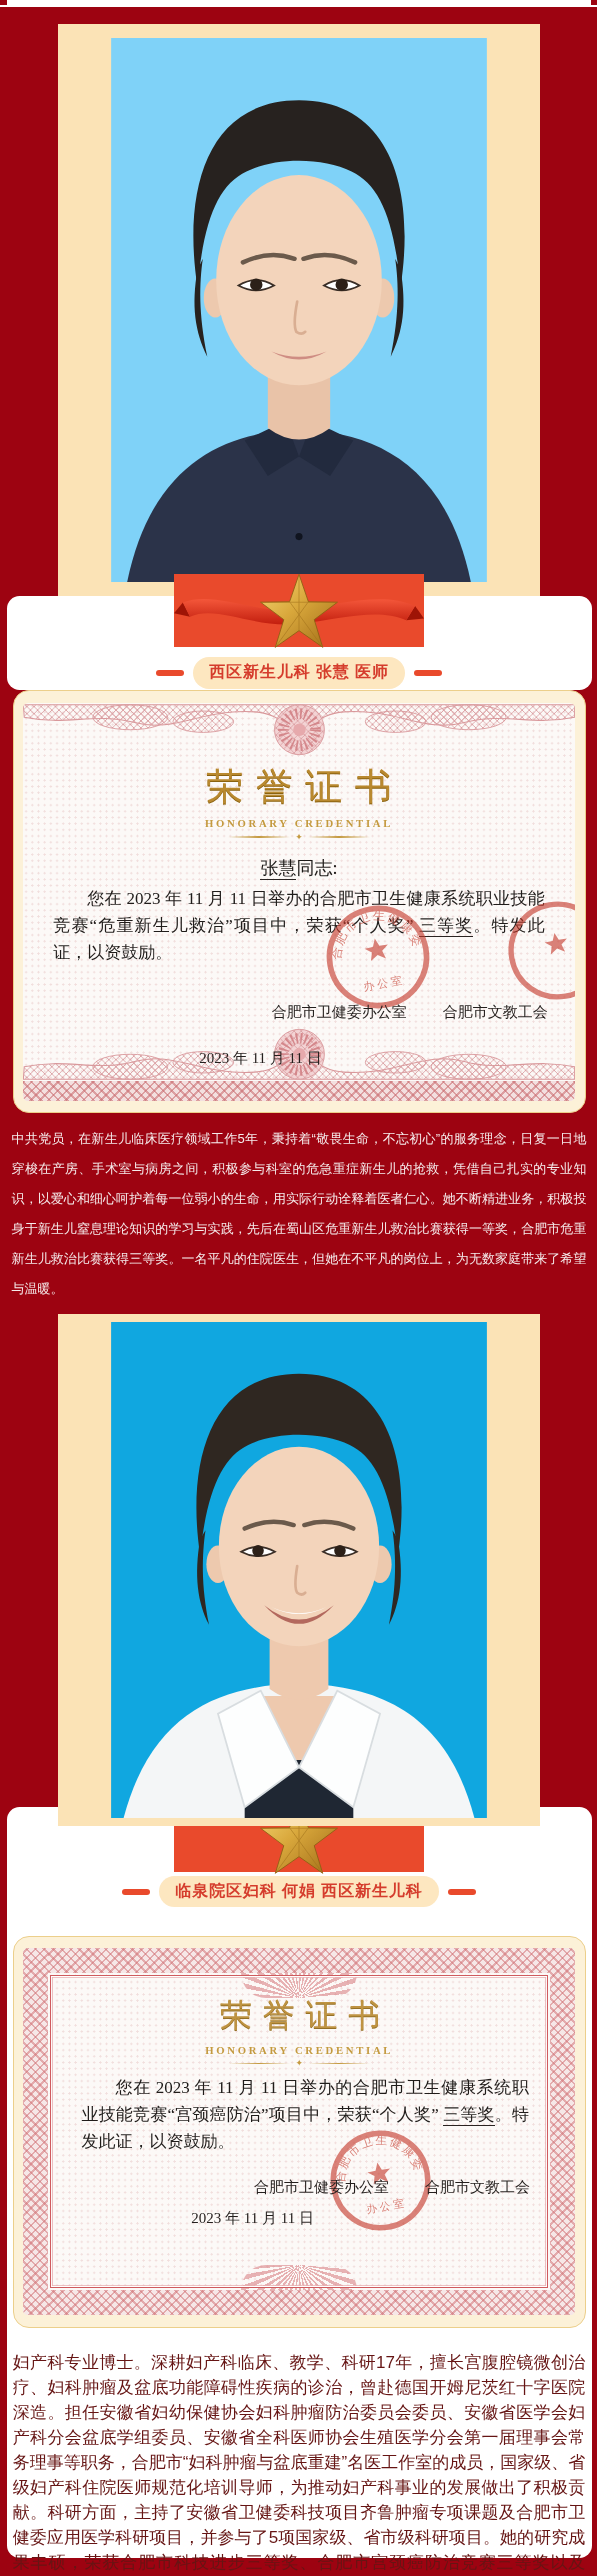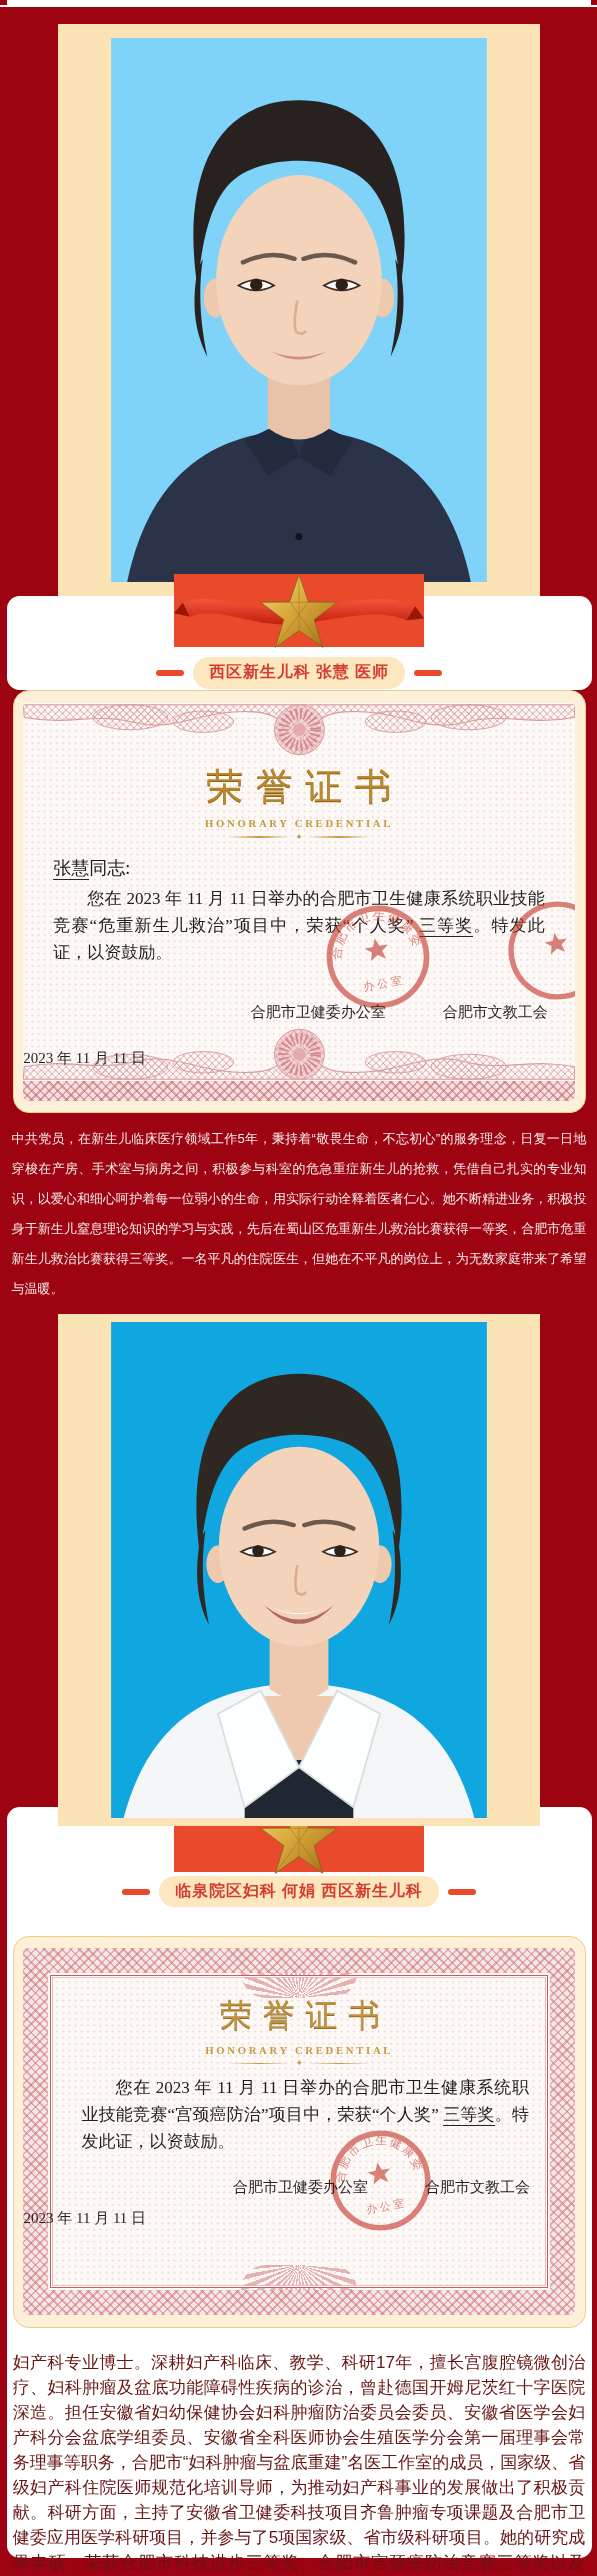--- a/index.html
+++ b/index.html
@@ -50,25 +50,25 @@
   .lace{position:absolute;left:0;width:552px;height:57px;}
   .lace-top{top:0;} .lace-bottom{bottom:19.6px;transform:scaleY(-1);}
   .braid{position:absolute;left:0;right:0;bottom:0;height:19.6px;background-color:#f3dfdf;
     background-image:repeating-linear-gradient(45deg, rgba(201,106,110,.55) 0 1.8px, transparent 1.8px 6.2px),
                      repeating-linear-gradient(-45deg, rgba(201,106,110,.55) 0 1.8px, transparent 1.8px 6.2px);}
   .cert-title{text-align:center;margin-top:59px;font-size:37px;font-weight:normal;color:#b9892f;
     letter-spacing:12.5px;text-indent:12.5px;text-shadow:0 0.9px 0 #8a6210;}
   .cert-sub{text-align:center;margin-top:5.3px;font-size:10.7px;font-weight:bold;color:#c49a3f;letter-spacing:2.7px;}
   .cert-divider{display:flex;align-items:center;justify-content:center;gap:5.3px;margin-top:2.7px;color:#c49a3f;font-size:9px;}
   .cert-divider i{display:block;width:62px;height:1.8px;background:linear-gradient(90deg,transparent,#c49a3f,transparent);}
-  .salutation{margin:14.3px 30px 0;font-size:18px;color:#1d1a18;}
+  .salutation{margin:14.3px 30px 0;font-size:18px;color:#1d1a18;text-align:center;}
   .u{border-bottom:1.3px solid #2a2422;padding-bottom:0.9px;}
   .cert-body{margin:5.3px 30px 0;font-size:17px;line-height:27px;color:#201c1a;text-indent:2em;text-align:justify;}
-  .sign-row{display:flex;justify-content:flex-end;gap:57px;margin:37px 27px 0;font-size:15px;color:#241f1d;position:relative;z-index:2;}
-  .date-row{margin:27px 77px 0 0;text-align:left;font-size:15px;color:#241f1d;position:relative;z-index:2;}
+  .sign-row{display:flex;justify-content:flex-end;gap:36px;margin:37px 27px 0;font-size:15px;color:#241f1d;position:relative;z-index:2;}
+  .date-row{margin:27px 77px 0 0;text-align:center;font-size:15px;color:#241f1d;position:relative;z-index:2;}
   .seal{position:absolute;opacity:.62;transform:rotate(-10deg);z-index:1;}
   
   .lat{position:absolute;background-color:#f6e7e7;
     background-image:repeating-linear-gradient(45deg, rgba(208,110,114,.5) 0 1.8px, transparent 1.8px 6.2px),
                      repeating-linear-gradient(-45deg, rgba(208,110,114,.5) 0 1.8px, transparent 1.8px 6.2px);}
   .lat.t{top:0;left:0;right:0;height:25px;} .lat.b{bottom:0;left:0;right:0;height:25px;}
   .lat.l{top:0;bottom:0;left:0;width:25px;} .lat.r{top:0;bottom:0;right:0;width:25px;}
   .fan{position:absolute;left:50%;width:116px;height:25px;transform:translateX(-50%);
     background:repeating-conic-gradient(from -90deg at 50% 100%, rgba(214,120,124,.55) 0 5deg, rgba(255,255,255,0) 5deg 10deg);}
   .fan.ft{top:25px;border-radius:0 0 58px 58px;}

